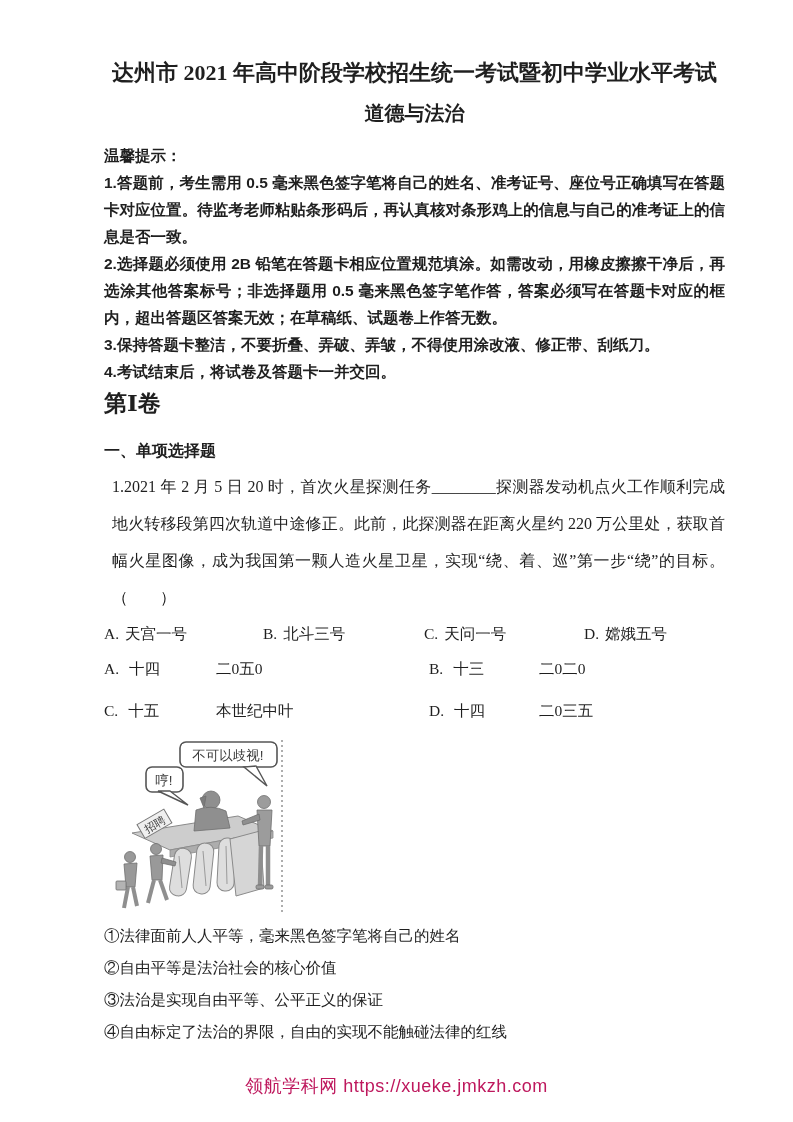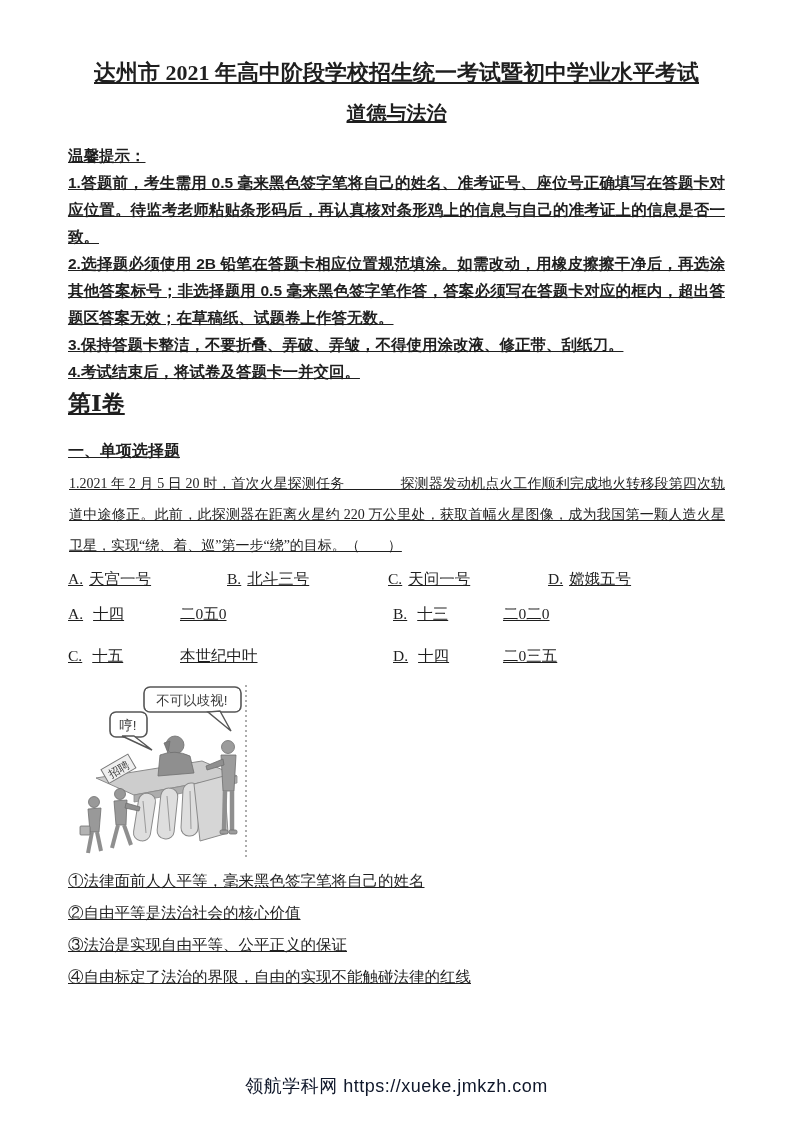--- a/index.html
+++ b/index.html
@@ -1,36 +1,36 @@
 <!DOCTYPE html>
 <html><head>
 <meta charset="utf-8">
 <style>
   html,body{margin:0;padding:0;}
   body{
     width:793px;height:1122px;background:#ffffff;overflow:hidden;position:relative;
     font-family:"Liberation Serif","DejaVu Serif",serif;
     color:#1f1f1f;
   }
-  .page{padding:58px 68px 0 68px;position:relative;text-decoration:underline;}
+  .page{padding:58px 68px 0 104px;position:relative;}
 
   .title{
     font-size:22px;line-height:30px;font-weight:700;text-align:center;margin:0 0 12px 0;
   }
   .subject{
     font-size:20px;line-height:26px;font-weight:700;text-align:center;margin:0 0 16px 0;
   }
 
   .notice{font-family:"Liberation Sans","DejaVu Sans",sans-serif;font-weight:700;}
   .notice p{margin:0;font-size:15.5px;line-height:27px;text-align:justify;}
 
   .volume{font-size:23px;font-weight:700;text-align:left;margin:3px 0 22px 0;}
   .section{font-family:"Liberation Sans","DejaVu Sans",sans-serif;font-size:16px;font-weight:700;margin:0 0 6px 0;}
 
-  .qtext{margin:0 0 6px 1px;font-size:14px;line-height:31px;text-align:justify;}
+  .qtext{margin:0 0 6px 8px;font-size:16px;line-height:37px;text-align:justify;}
 
   .optrow1{
     display:grid;grid-template-columns:159px 161px 160px 1fr;
     font-size:15.5px;line-height:24px;margin:2px 0 12px 0;
   }
   .optrow1 .opt .lbl{margin-right:6px;}
 
   .optgrid{
     display:grid;grid-template-columns:92px 193px 90px 1fr;
     font-size:15.5px;line-height:22px;margin:6px 0 14px 0;row-gap:17px;gap:20px;
@@ -41,21 +41,21 @@
     margin:4px 0 8px 6px;width:180px;height:182px;position:relative;
   }
   .cartoon-wrap svg{display:block;}
   .cartoon-wrap text{font-family:"Liberation Sans","DejaVu Sans",sans-serif;fill:#3a3a3a;}
 
   .statements p{margin:0 0 13px 0;font-size:15.5px;line-height:19px;}
 
   .footer{
     position:absolute;left:0;bottom:24px;width:100%;text-align:center;
     font-family:"Liberation Sans","DejaVu Sans",sans-serif;
-    font-size:18px;color:#0f172a;letter-spacing:0.5px;
+    font-size:18px;color:#be185d;letter-spacing:0.5px;
   }
 </style>
 </head>
 <body>
 
 <div class="page">
 
   <h1 class="title">达州市 2021 年高中阶段学校招生统一考试暨初中学业水平考试</h1>
   <h2 class="subject">道德与法治</h2>
 

